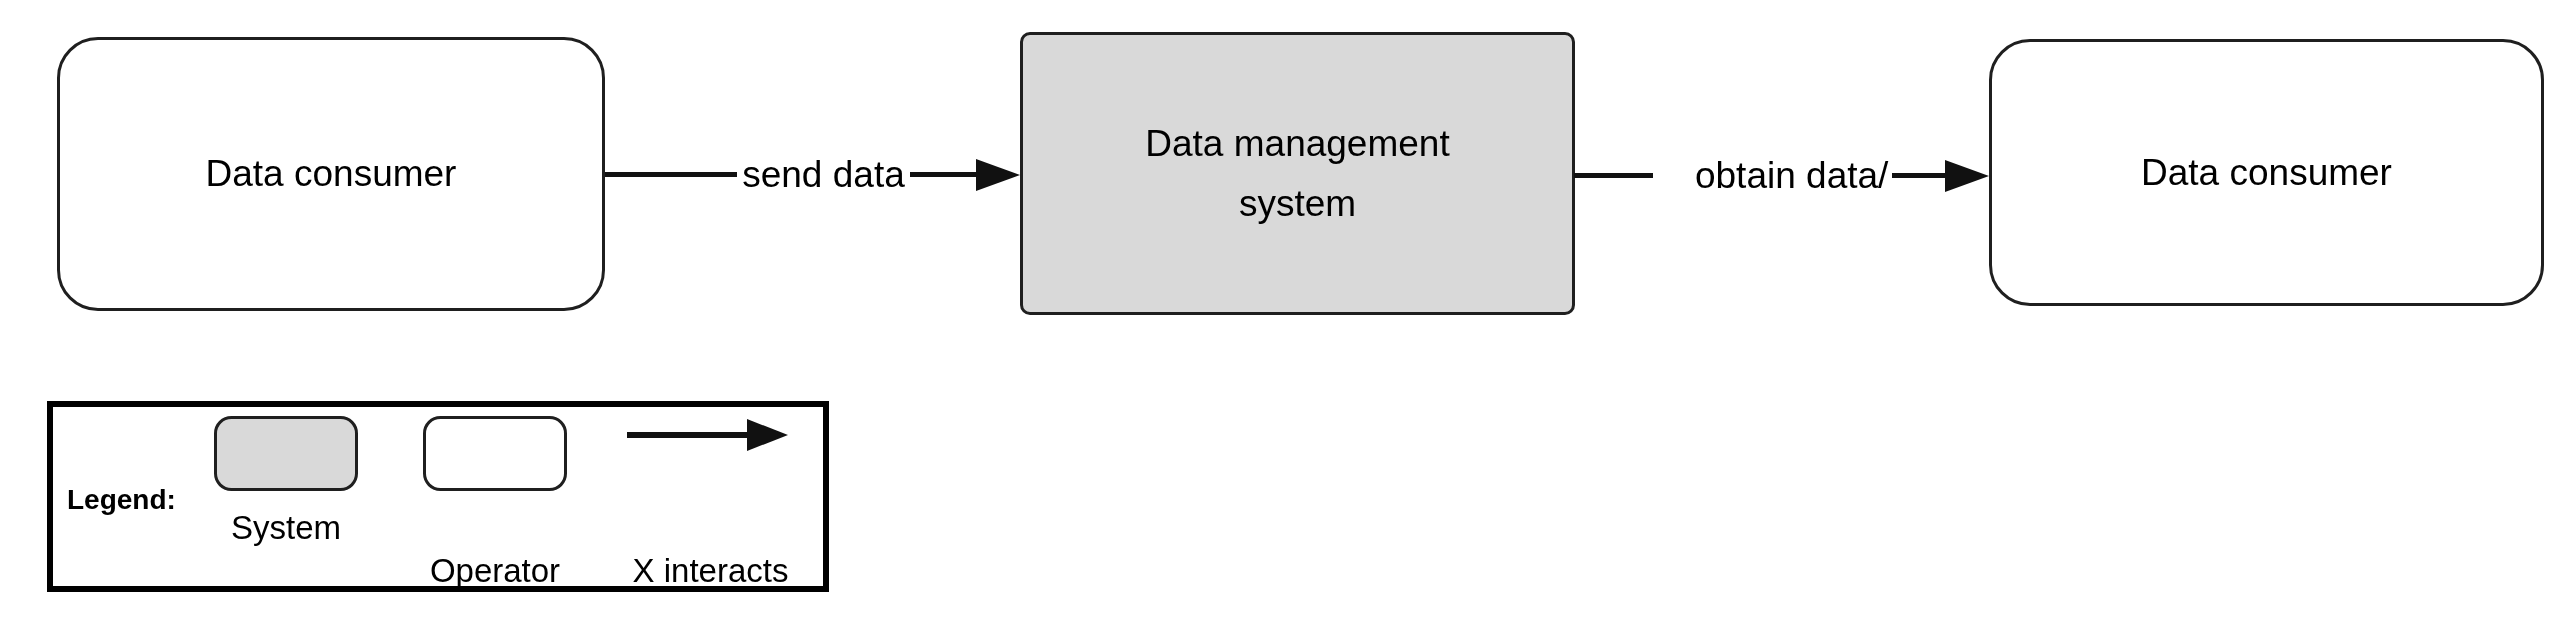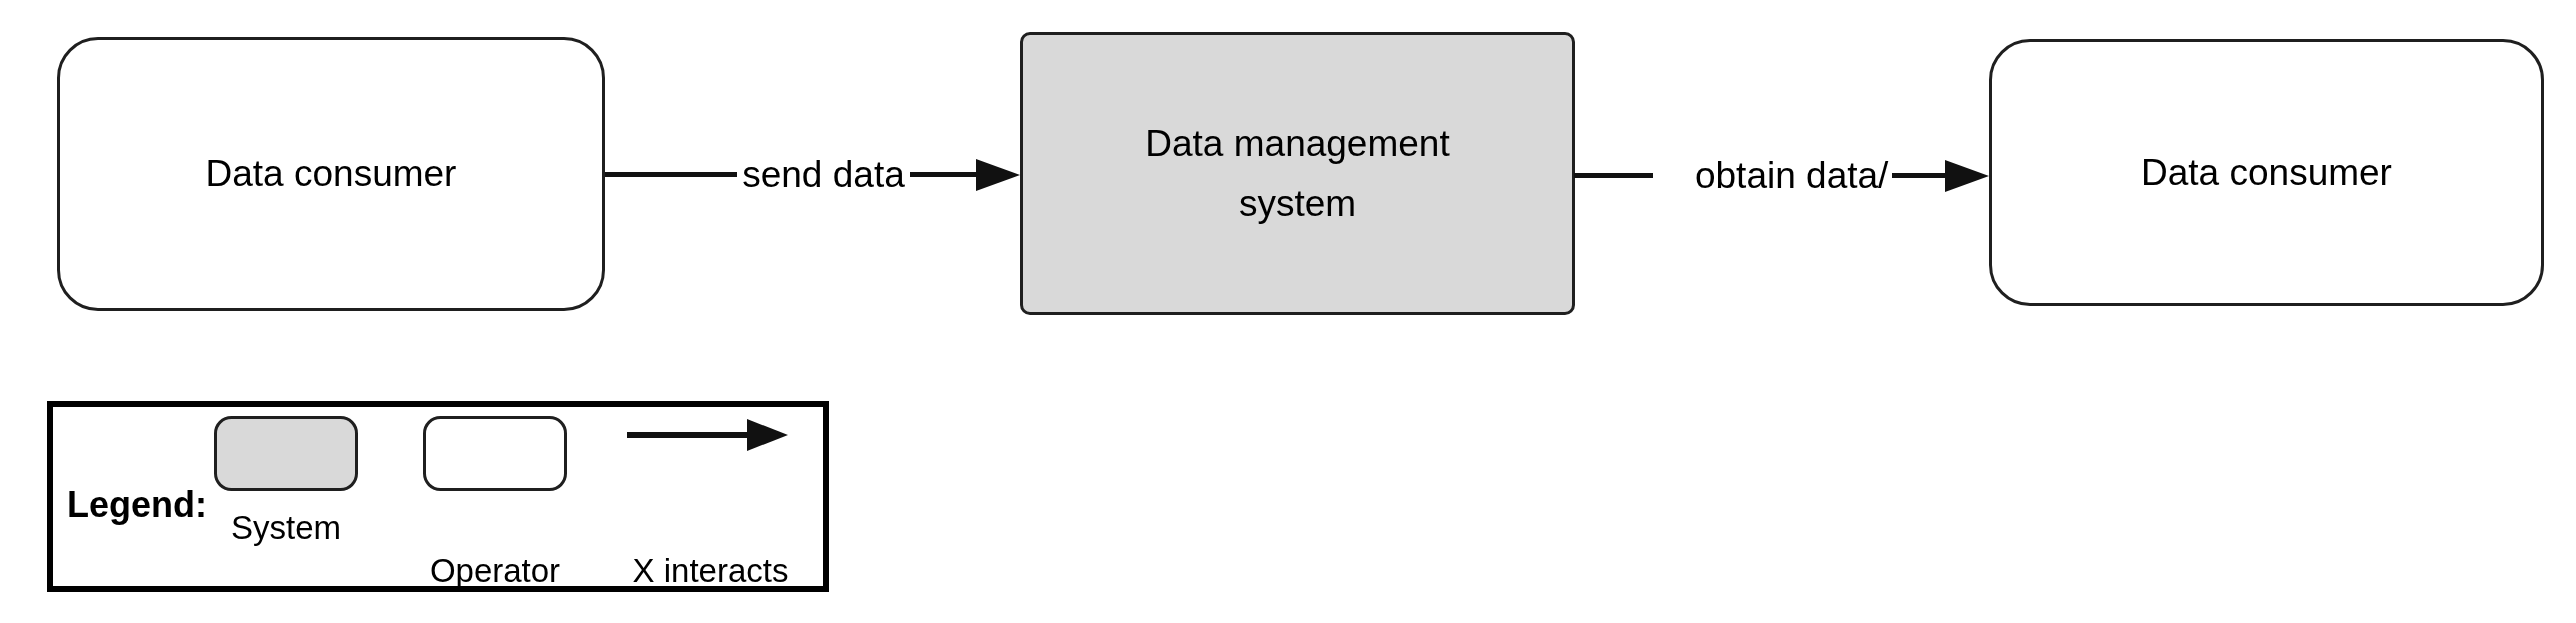--- a/index.html
+++ b/index.html
@@ -30,21 +30,21 @@
   .arrow-head{
     width:0;height:0;flex-shrink:0;
     border-left:44px solid #111111;
     border-top:16px solid transparent;
     border-bottom:16px solid transparent;
   }
   #legend{
     position:absolute;left:47px;top:401px;width:782px;height:191px;
     box-sizing:border-box;border:6px solid #000000;background:#ffffff;
   }
-  #legend-title{position:absolute;left:14px;top:77px;font-size:36px;font-weight:bold;}
+  #legend-title{position:absolute;left:14px;top:77px;font-size:28px;font-weight:bold;}
   .swatch{
     position:absolute;box-sizing:border-box;top:9.4px;height:75px;
     border:3.3px solid #1f1f1f;border-radius:17.4px;
   }
   #legend-swatch-system{left:161px;width:144px;background:#d9d9d9;}
   #legend-swatch-operator{left:370px;width:144px;background:#ffffff;}
   .legend-label{
     position:absolute;font-size:33px;line-height:1.44;text-align:center;white-space:pre-line;
   }
   #legend-label-system{left:161px;width:144px;top:97px;}

